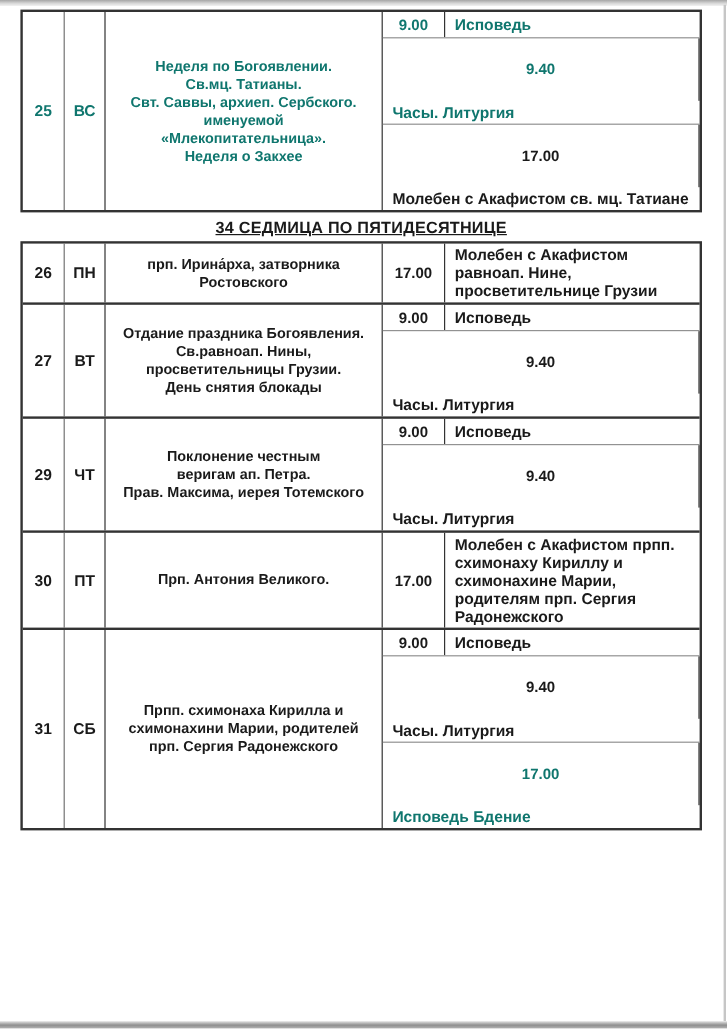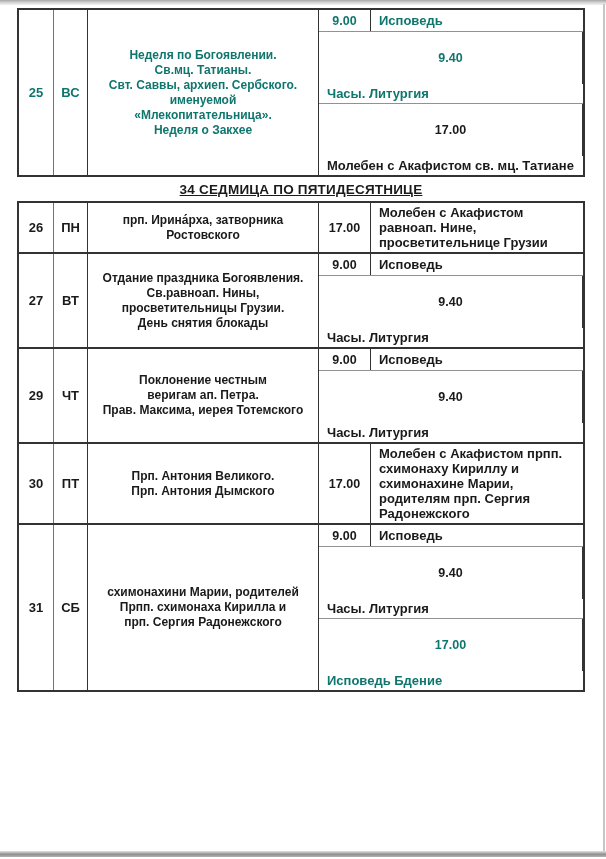--- a/index.html
+++ b/index.html
@@ -190,35 +190,34 @@
               <div class="cell-time ink-black">9.40</div>
               <div class="cell-service ink-black">Часы. Литургия</div>
             </div>
           </div>
         </div>
         <div class="day-row">
           <div class="cell-date ink-black">30</div>
           <div class="cell-day ink-black">ПТ</div>
           <div class="cell-desc ink-black">
             <div>Прп. Антония Великого.</div>
-            <div>Прп. Антония Дымского</div>
           </div>
           <div class="services">
             <div class="service-row">
               <div class="cell-time ink-black">17.00</div>
               <div class="cell-service ink-black">Молебен с Акафистом прпп. схимонаху Кириллу и схимонахине Марии, родителям прп. Сергия Радонежского</div>
             </div>
           </div>
         </div>
         <div class="day-row">
           <div class="cell-date ink-black">31</div>
           <div class="cell-day ink-black">СБ</div>
           <div class="cell-desc ink-black">
+            <div>Прпп. схимонаха Кирилла и</div>
             <div>схимонахини Марии, родителей</div>
-            <div>Прпп. схимонаха Кирилла и</div>
             <div>прп. Сергия Радонежского</div>
           </div>
           <div class="services">
             <div class="service-row">
               <div class="cell-time ink-black">9.00</div>
               <div class="cell-service ink-black">Исповедь</div>
             </div>
             <div class="service-row">
               <div class="cell-time ink-black">9.40</div>
               <div class="cell-service ink-black">Часы. Литургия</div>

